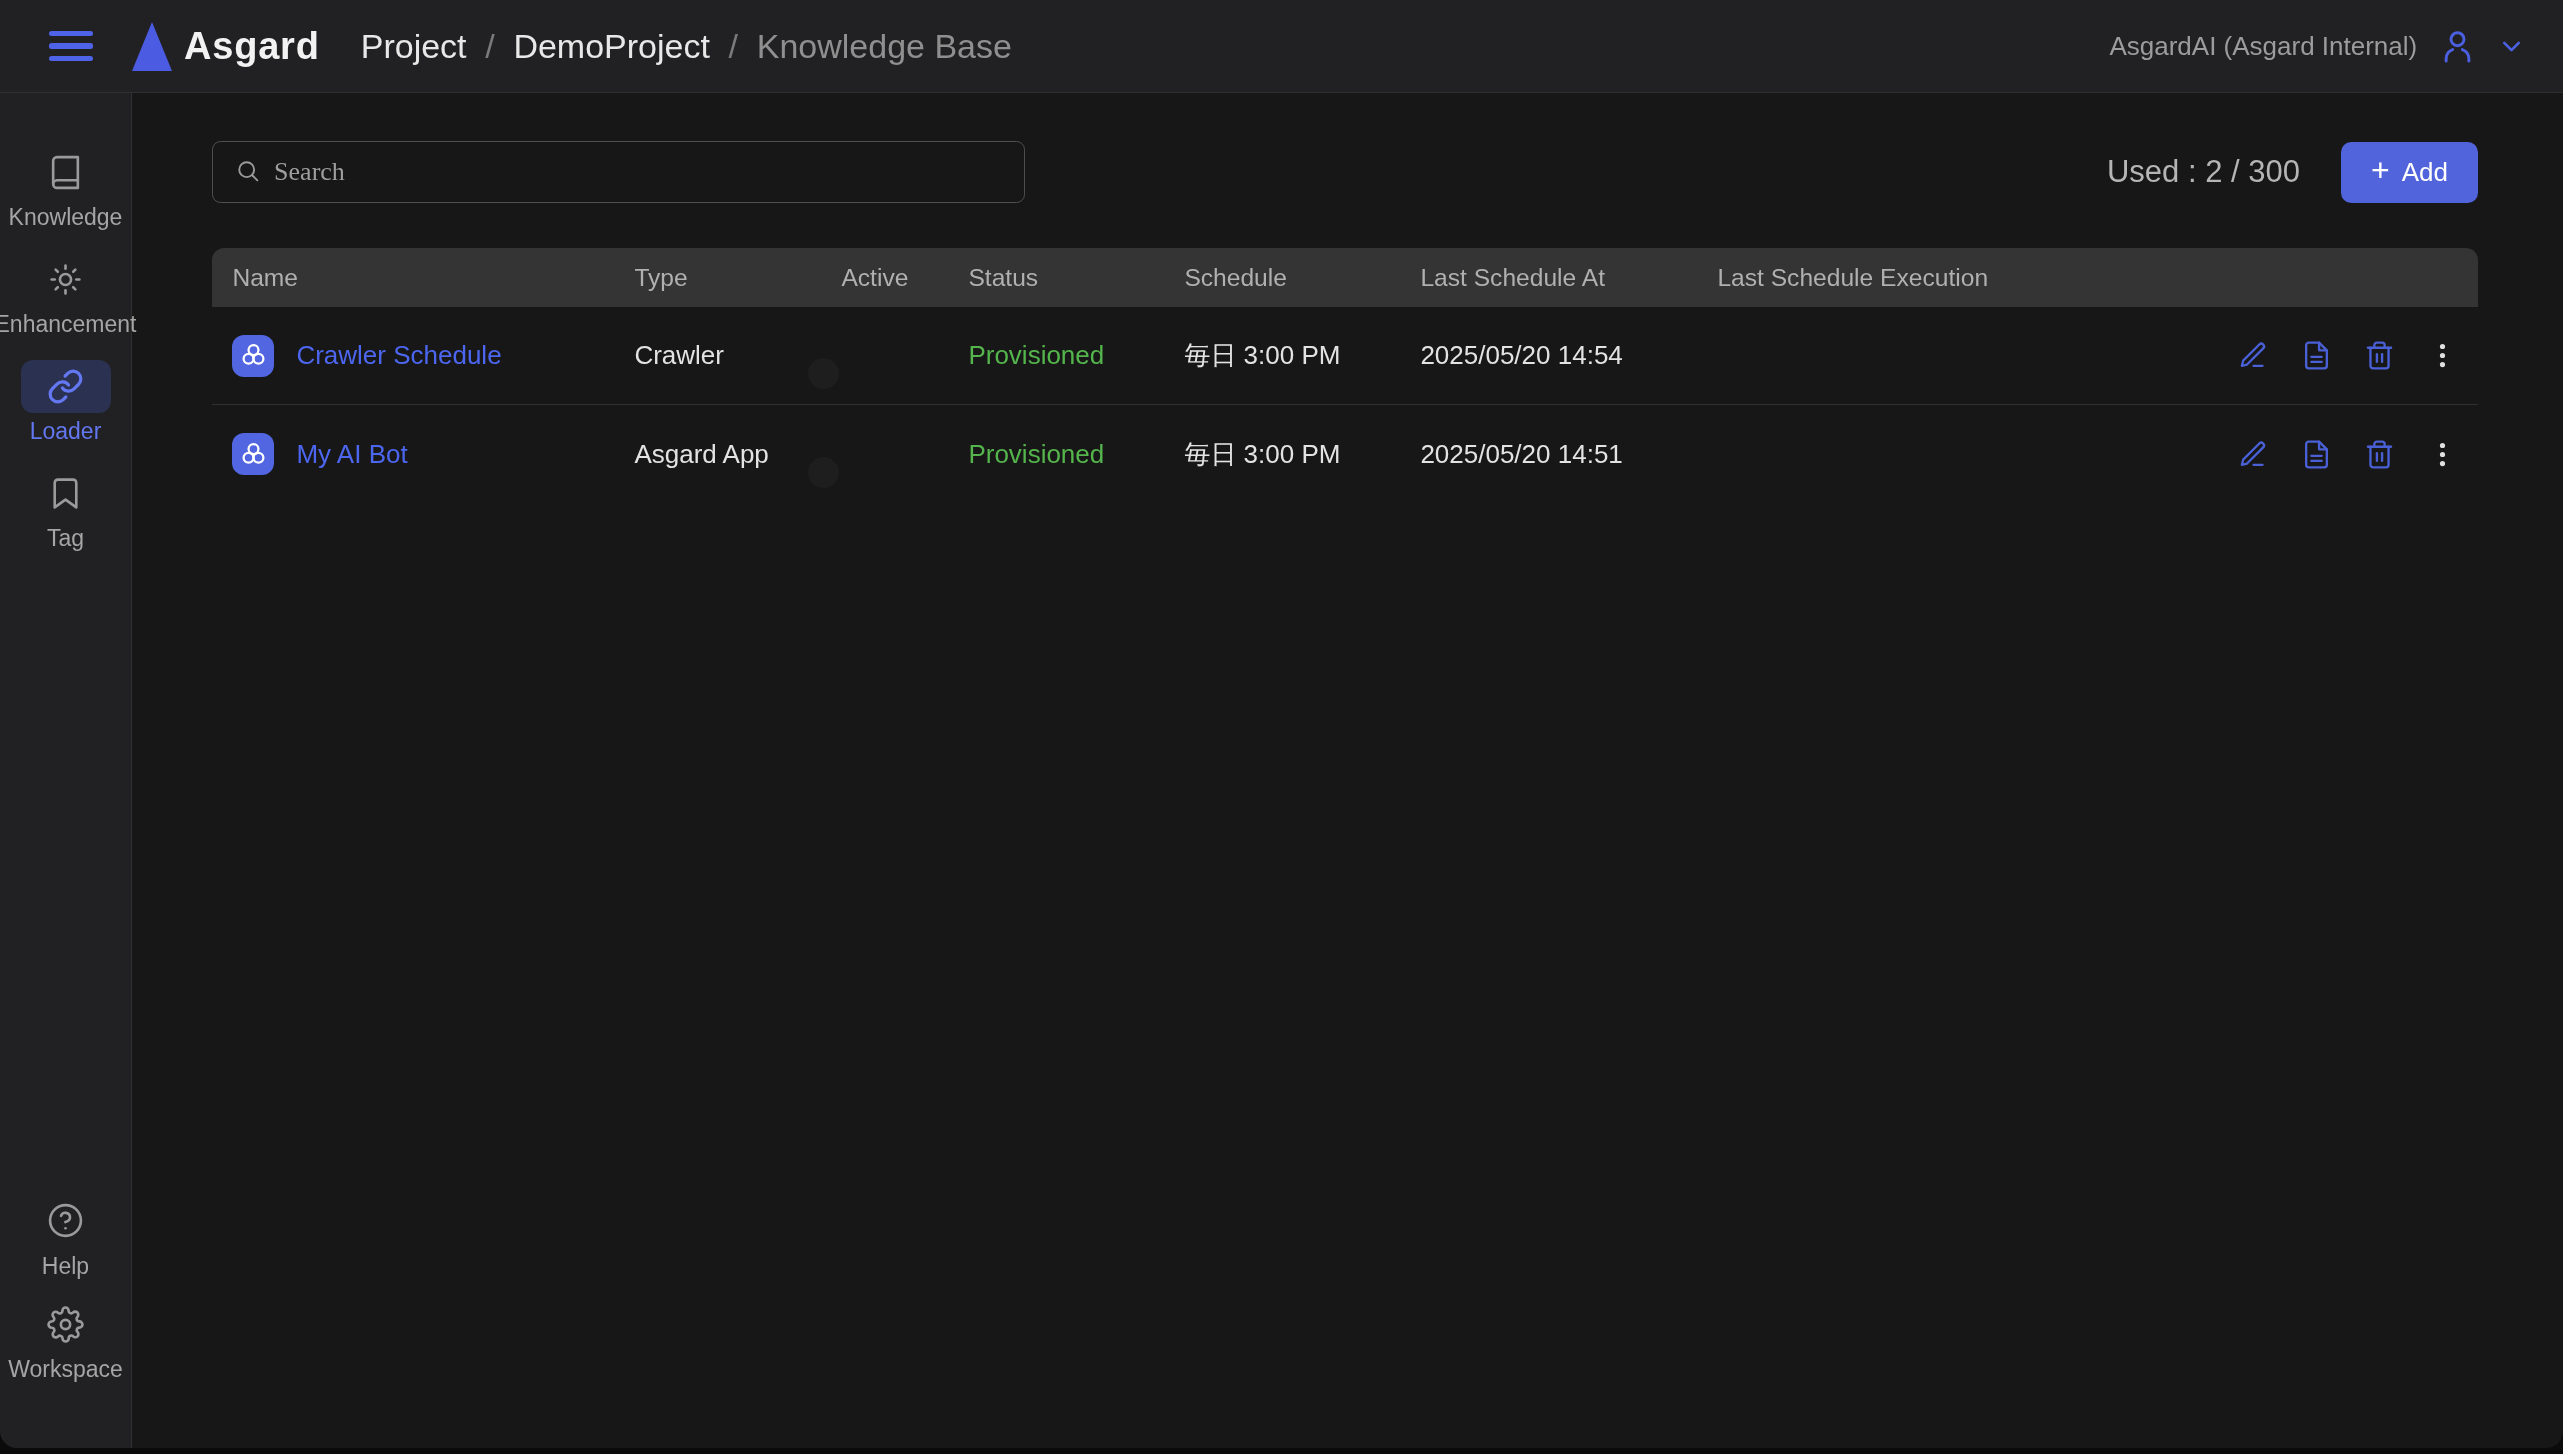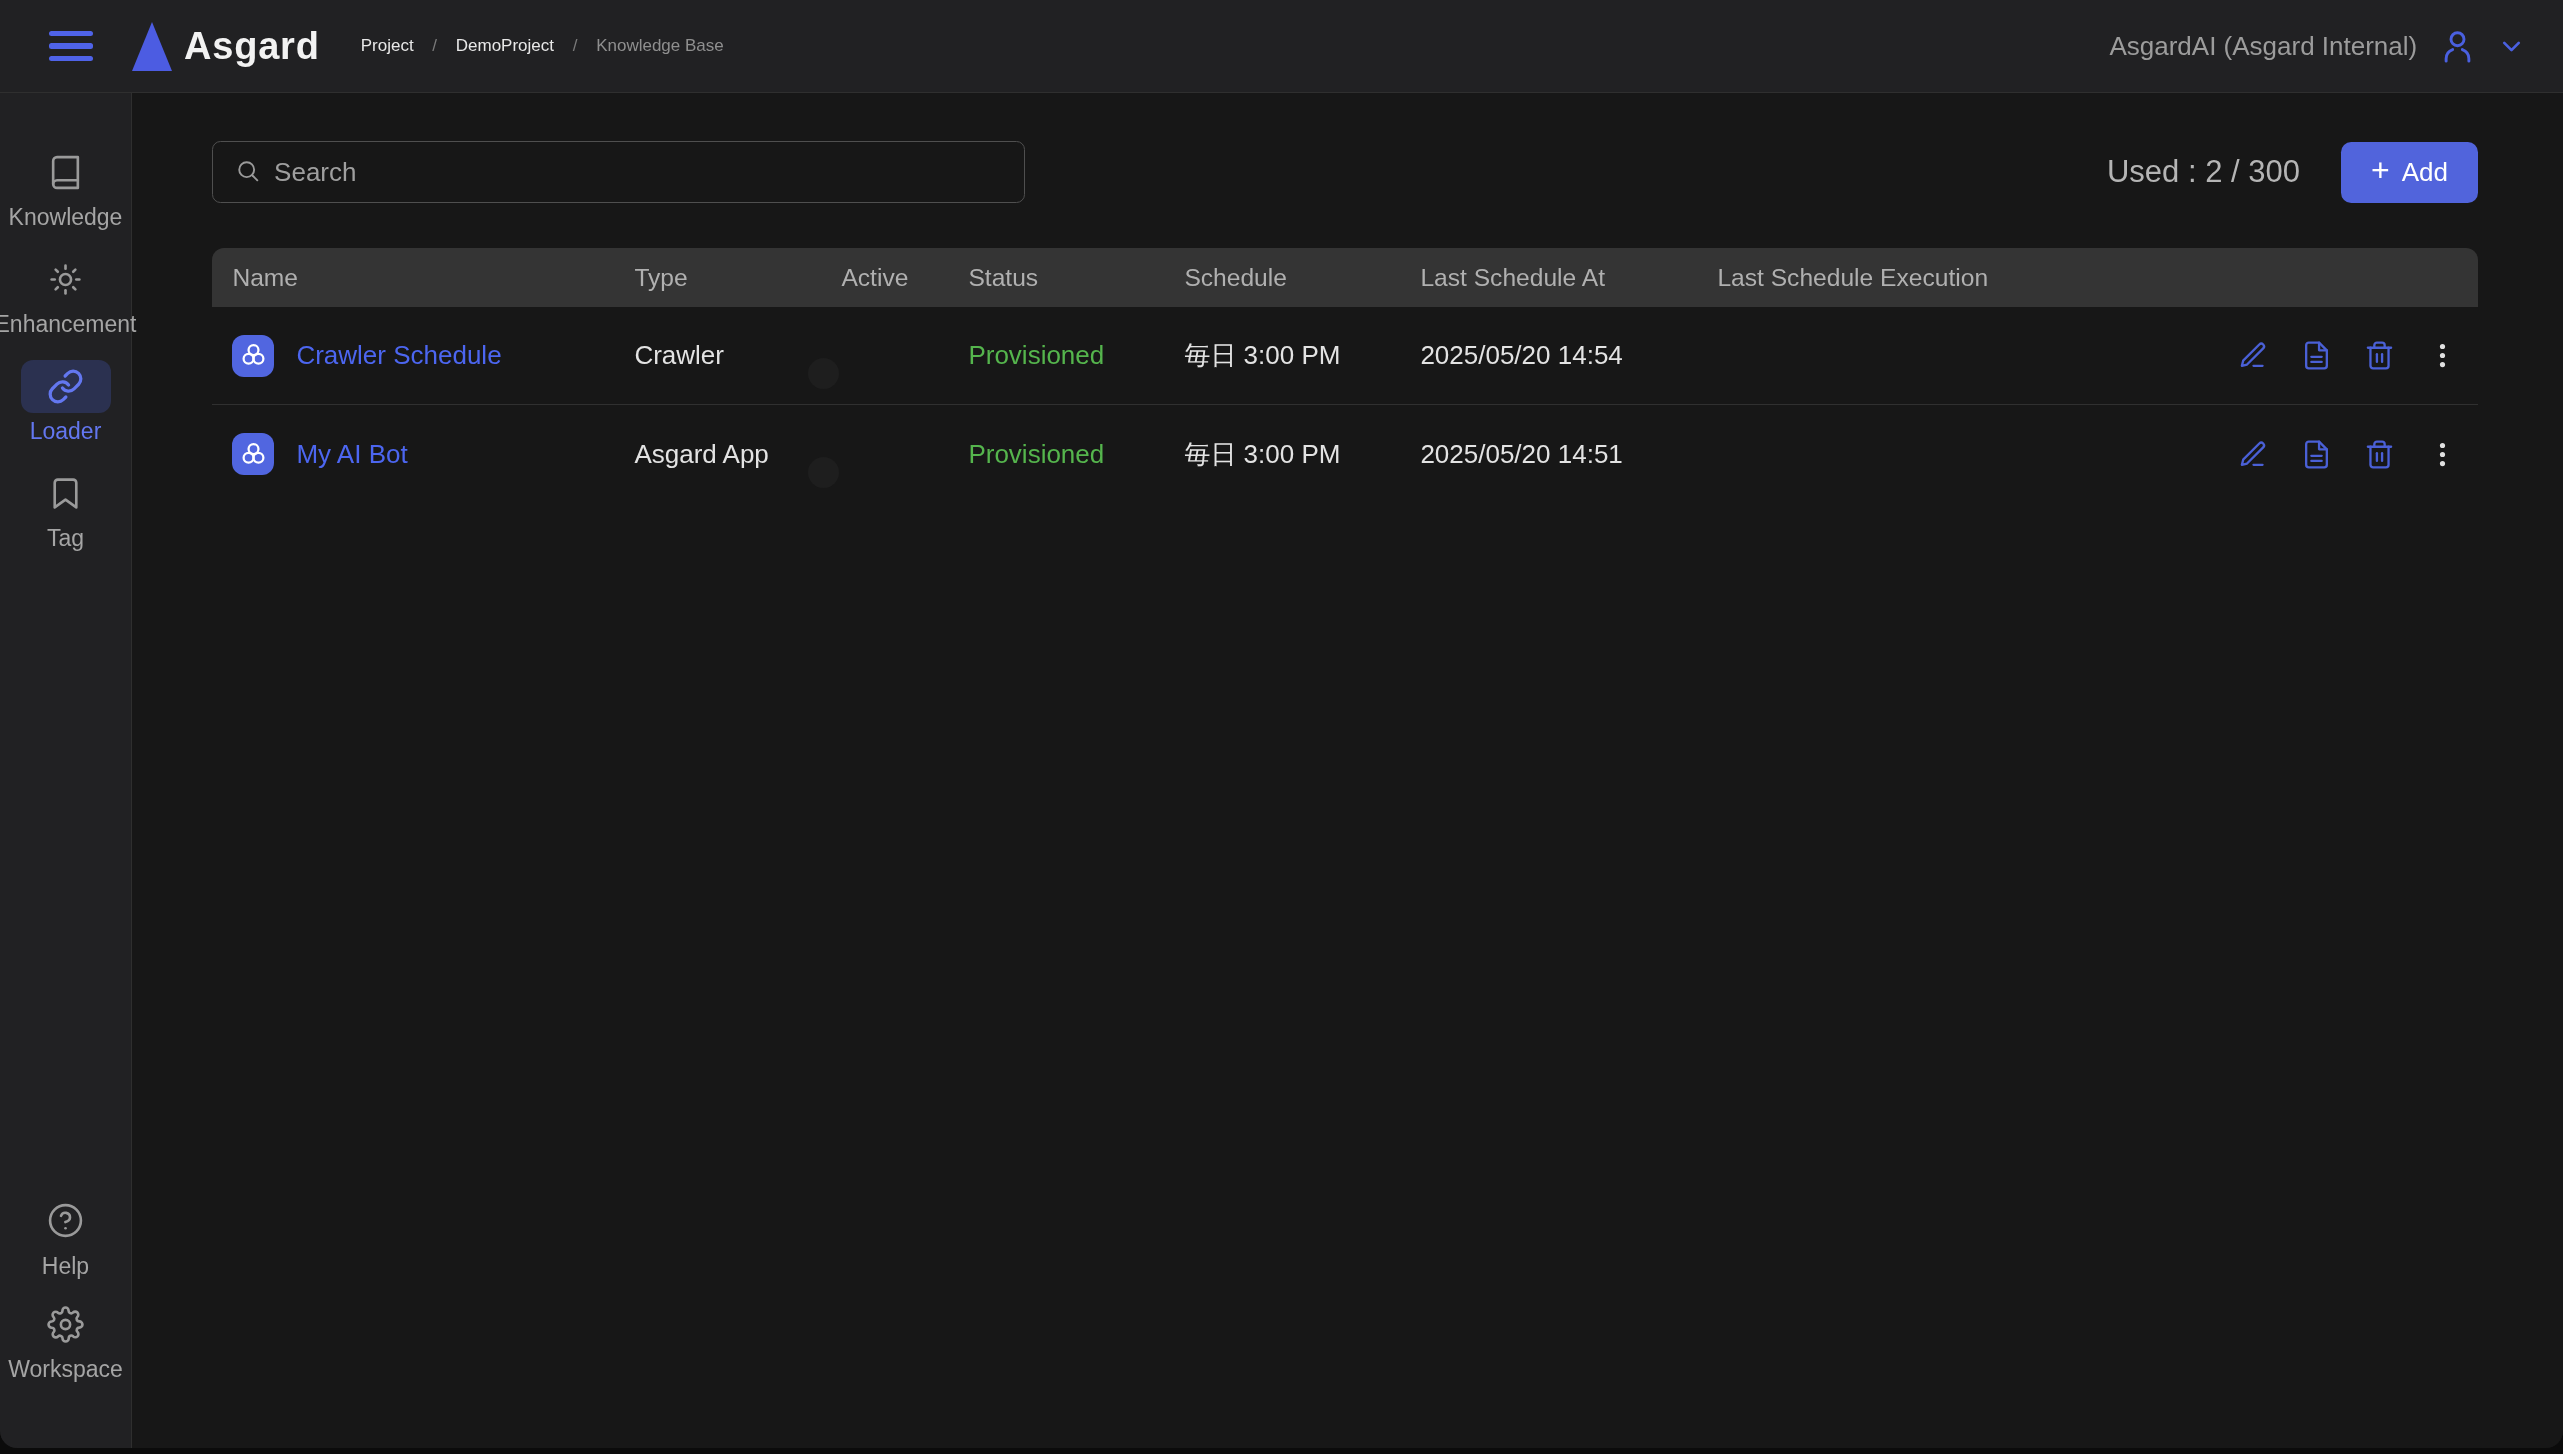--- a/index.html
+++ b/index.html
@@ -22,21 +22,21 @@
     height:93px; flex:0 0 93px;
     background:#212123;
     border-bottom:0.8px solid #2f2f2f;
     display:flex; align-items:center;
   }
   .hamburger { margin-left:49px; width:44px; height:34px; display:flex; flex-direction:column; justify-content:center; gap:7.6px; cursor:pointer; }
   .hamburger .bar { height:5.1px; border-radius:2.5px; background:#4f63e8; }
   .brand { display:flex; align-items:center; margin-left:39px; gap:12px; }
   .brand-triangle { width:0; height:0; border-left:20.4px solid transparent; border-right:20.4px solid transparent; border-bottom:49px solid #4c5ce2; }
   .brand-text { font-size:38px; font-weight:bold; color:#f2f2f2; letter-spacing:0.8px; }
-  .breadcrumb { display:flex; align-items:center; margin-left:41px; font-size:17px; }
+  .breadcrumb { display:flex; align-items:center; margin-left:41px; font-size:34px; }
   .crumb { color:#e8e8e8; }
   .crumb.current { color:#8f8f8f; }
   .crumb-sep { color:#7a7a7a; margin:0 18.7px; }
   .top-right { margin-left:auto; margin-right:37px; display:flex; align-items:center; gap:20.4px; cursor:pointer;text-align:right; }
   .account-name { font-size:26px; color:#9c9c9c; }
   .user-icon svg, .chevron-icon svg { display:block; }
   
   .app-body { flex:1; display:flex; min-height:0; }
   .sidebar {
     width:132px; flex:0 0 132px;
@@ -60,21 +60,21 @@
   .search-box {
     width:813px; height:62px;
     border:1.7px solid #4f4f4f; border-radius:8.5px;
     display:flex; align-items:center; padding:0 22px;
     background:transparent; gap:13.6px;
   }
   .search-box svg { color:#9a9a9a; flex:0 0 auto; }
   .search-box input {
     flex:1; background:transparent; border:none; outline:none;
     font-size:26px; color:#dddddd;
-    font-family:Liberation Sans, sans-serif;
+    font-family:Liberation Serif, serif;
   }
   .search-box input::placeholder { color:#9f9f9f; }
   .toolbar-right { margin-left:auto; display:flex; align-items:center; gap:41px; }
   .usage { font-size:31px; color:#b5b5b5; }
   .add-btn {
     width:137px; height:61px; border:none; border-radius:10.2px;
     background:#5164dc; color:#ffffff; font-size:26px;
     display:flex; align-items:center; justify-content:center; gap:12px;
     cursor:pointer; font-family:"Liberation Sans","DejaVu Sans",sans-serif;
   }

